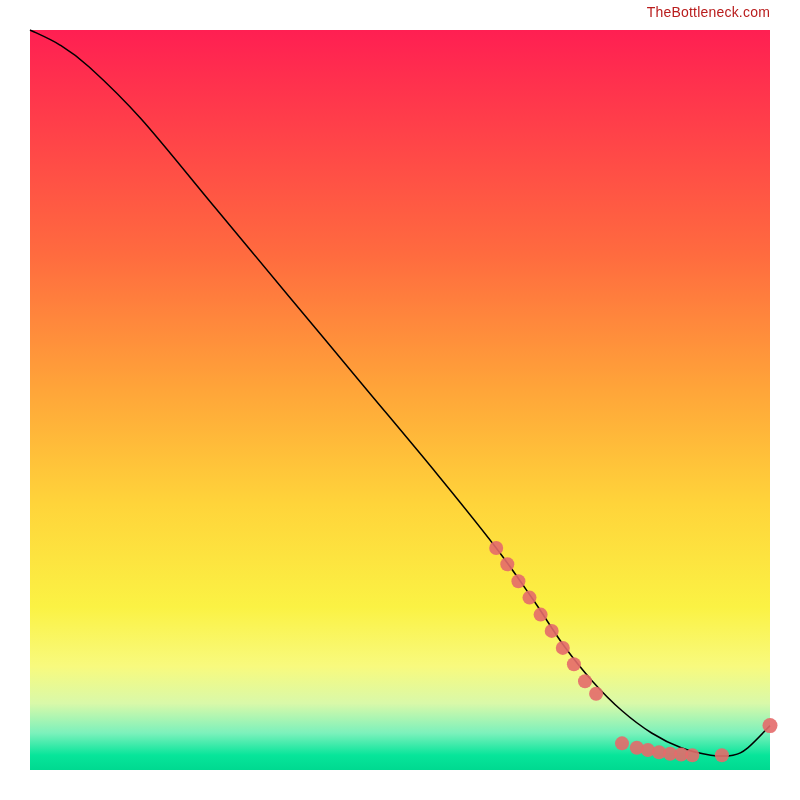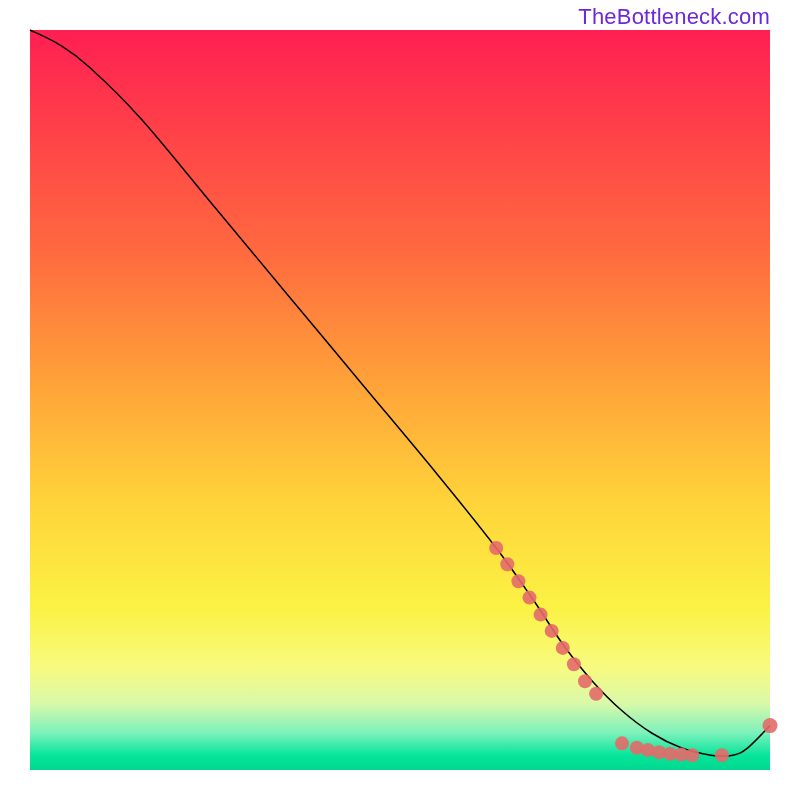--- a/index.html
+++ b/index.html
@@ -41,23 +41,23 @@
   svg.overlay {
     position: absolute;
     left: 30px;
     top: 30px;
     width: 740px;
     height: 740px;
     overflow: visible;
   }
   .attribution {
     position: absolute;
-    font-size: 22px;
+    font-size: 14px;
     font-weight: 400;
-    color: #6d28d9;
+    color: #b91c1c;
     letter-spacing: 0.2px;
   }
   .curve {
     fill: none;
     stroke: #000000;
     stroke-width: 1.5;
   }
   .dot {
     fill: #e46a6a;
     opacity: 0.9;

